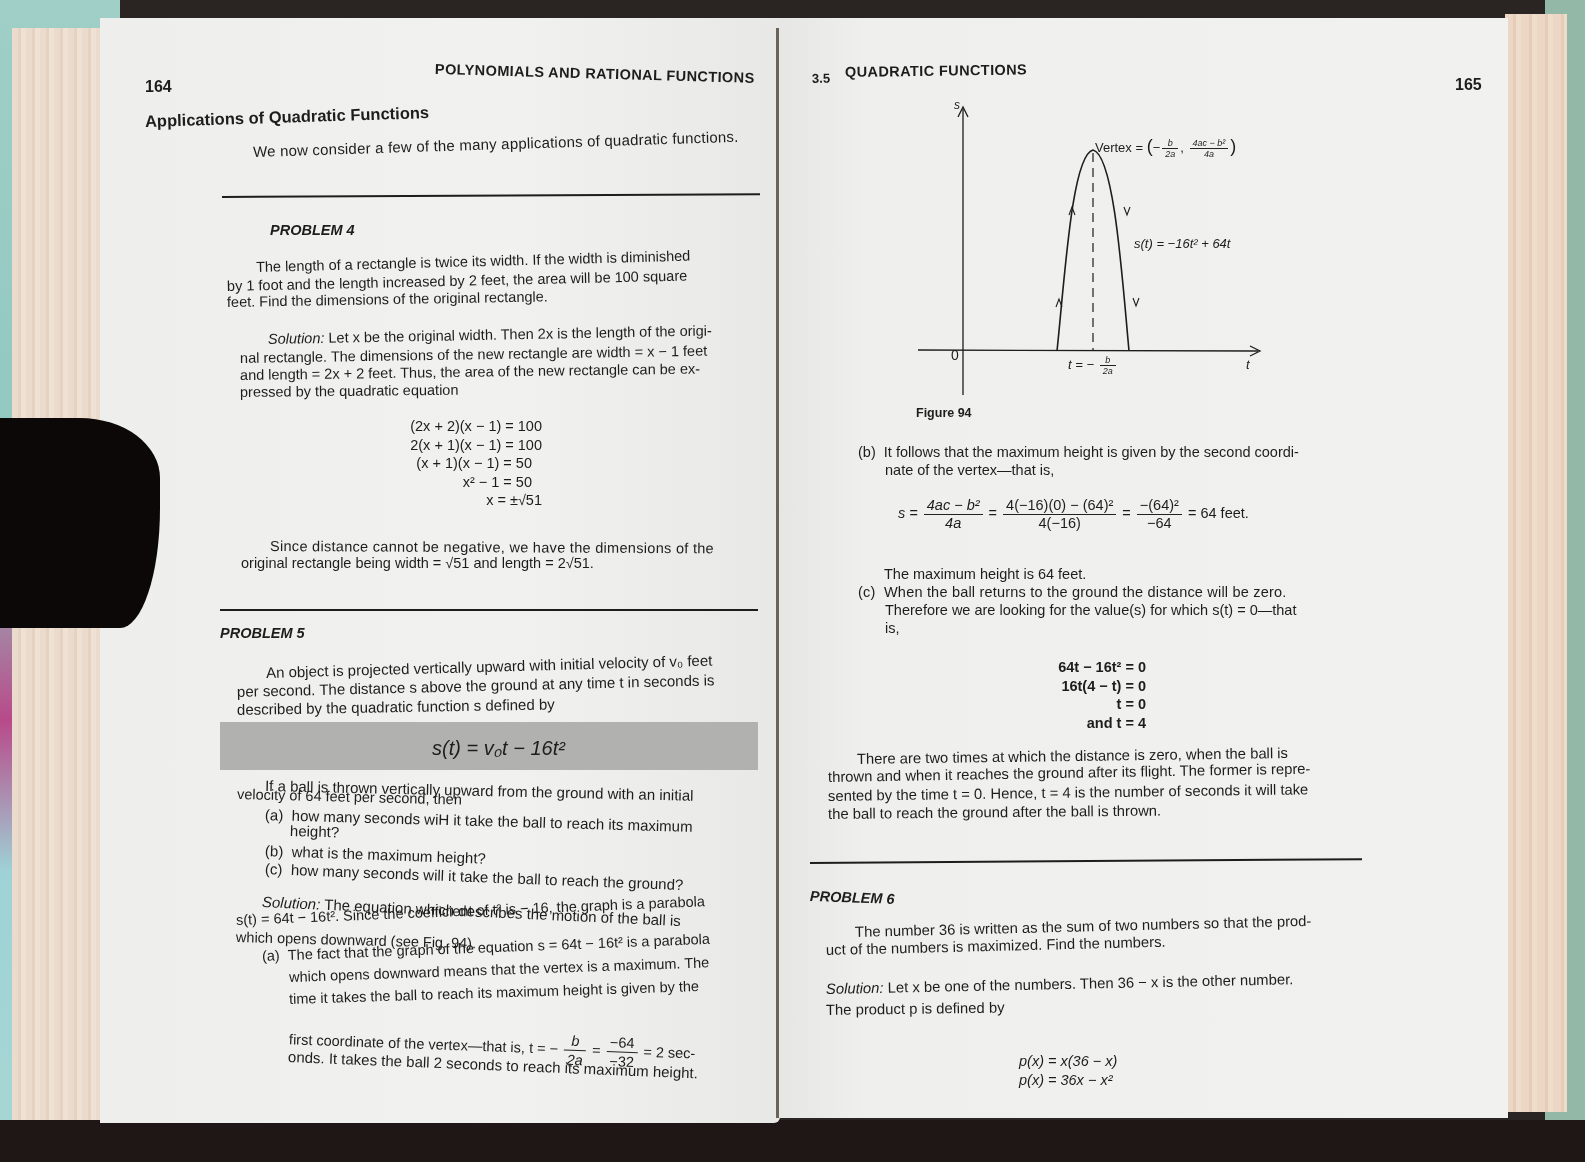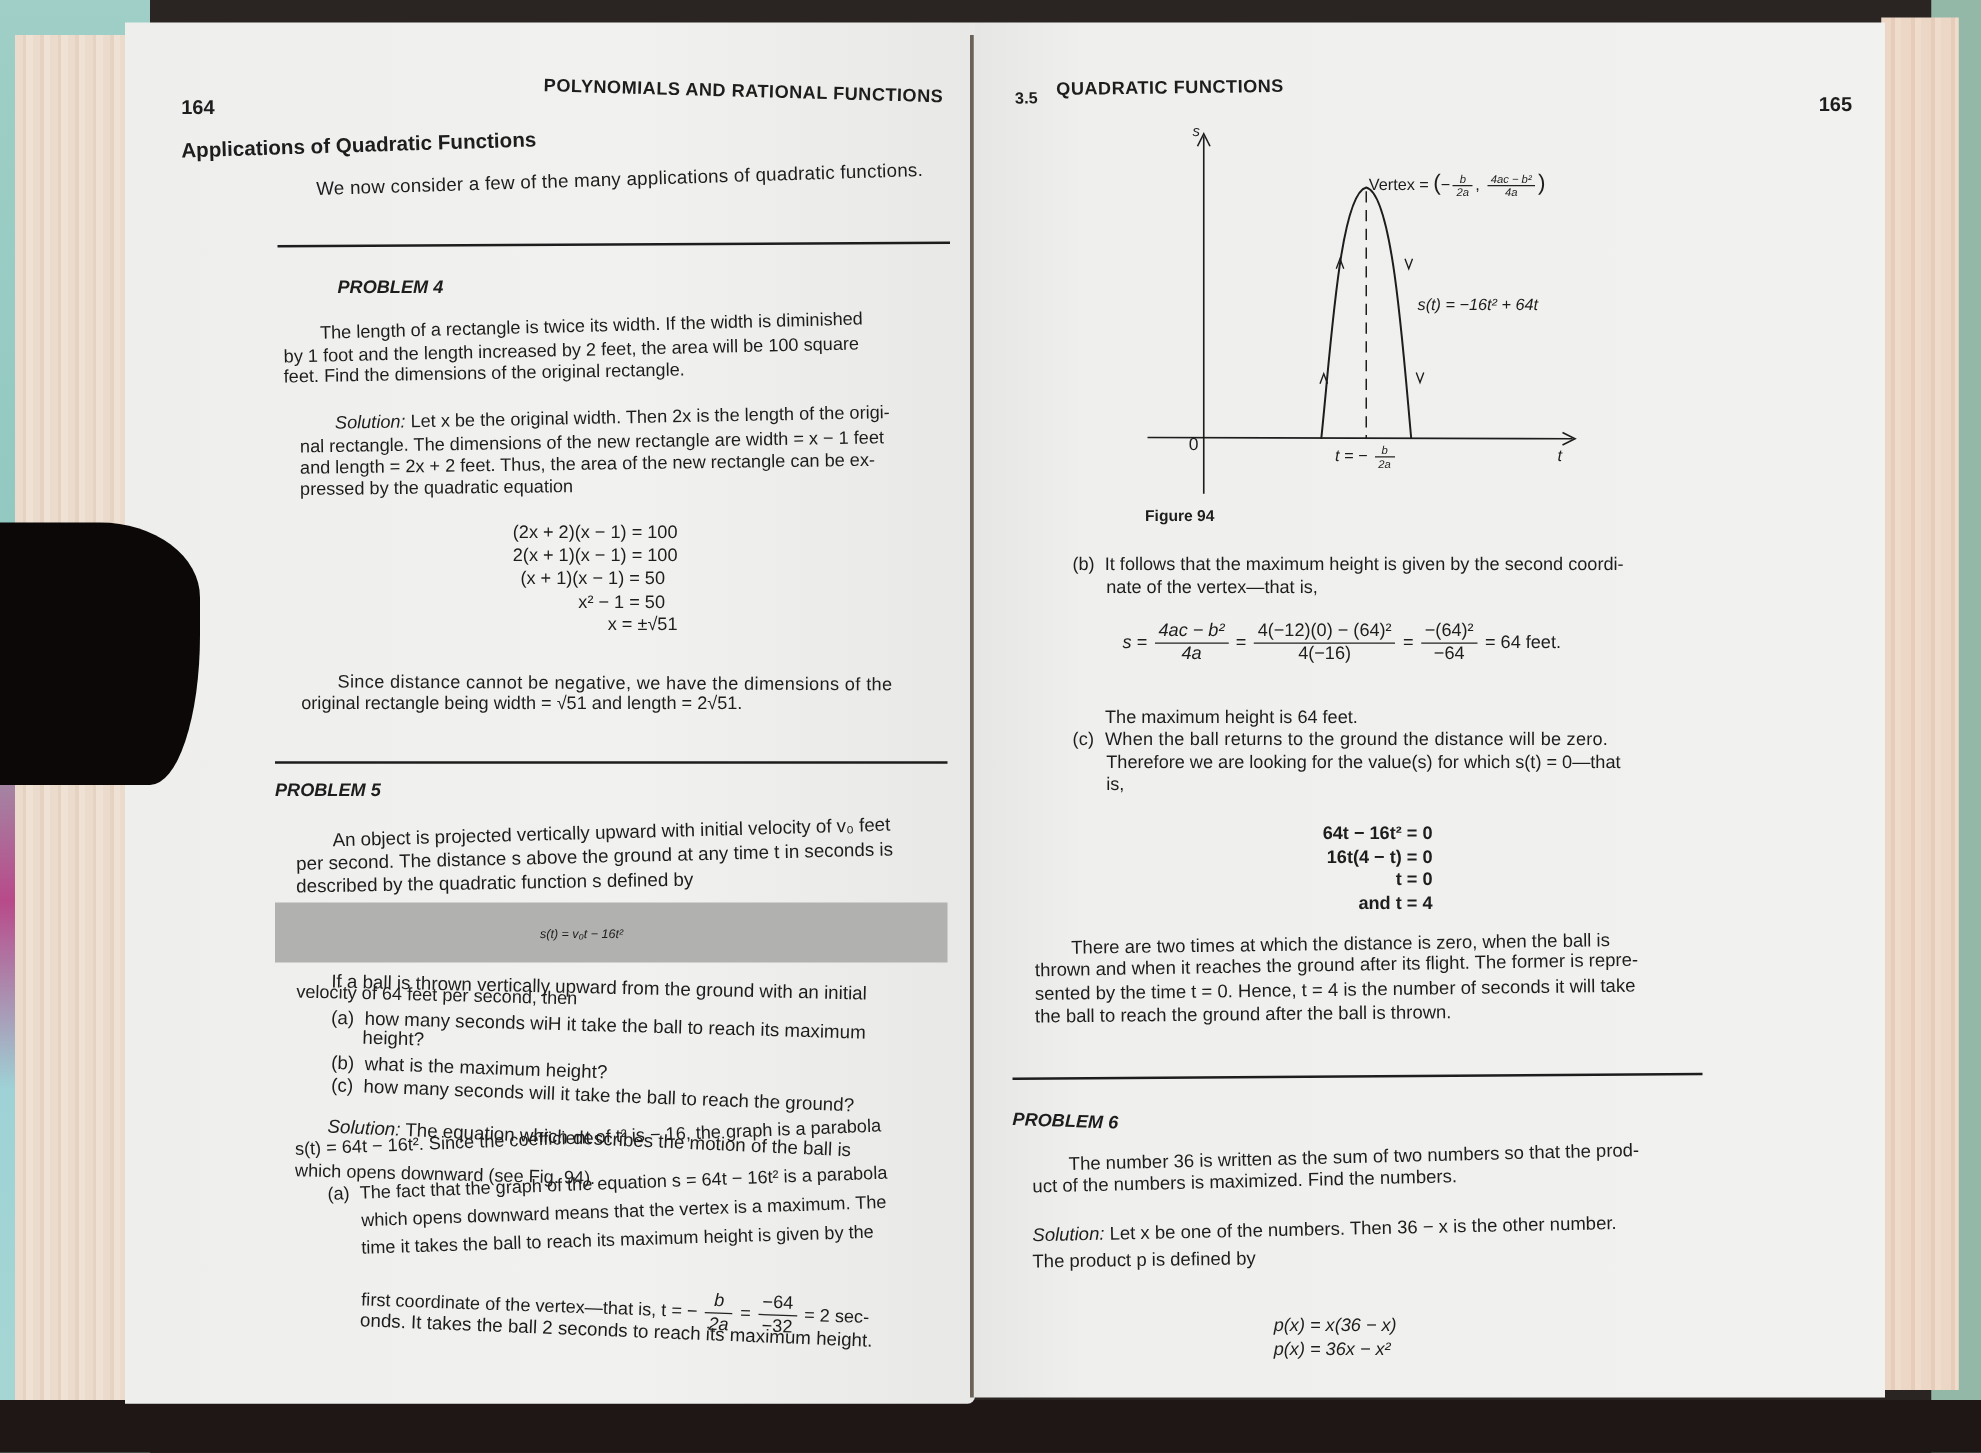--- a/index.html
+++ b/index.html
@@ -75,21 +75,21 @@
 
 <div class="t rot-l" style="left:270px;top:537px;transform:rotate(0.3deg);letter-spacing:0.3px;">Since distance cannot be negative, we have the dimensions of the</div>
 <div class="t rot-l" style="left:241px;top:554px;">original rectangle being width = √51 and length = 2√51.</div>
 <div class="hr" style="left:220px;top:609px;width:538px;"></div>
 
 <div class="t b i" style="left:220px;top:624px;">PROBLEM 5</div>
 <div class="t rot-l" style="left:266px;top:664px;transform:rotate(-1.6deg);font-size:15px;">An object is projected vertically upward with initial velocity of v₀ feet</div>
 <div class="t rot-l" style="left:237px;top:683px;transform:rotate(-1.4deg);font-size:15px;">per second. The distance s above the ground at any time t in seconds is</div>
 <div class="t rot-l" style="left:237px;top:701px;transform:rotate(-1deg);font-size:15px;">described by the quadratic function s defined by</div>
 <div class="shade"></div>
-<div class="t i" style="left:432px;top:739px;font-size:10px;">s(t) = v₀t − 16t²</div>
+<div class="t i" style="left:432px;top:739px;font-size:20px;">s(t) = v₀t − 16t²</div>
 
 <div class="t rot-l" style="left:265px;top:777px;transform:rotate(1.3deg);font-size:15px;">If a ball is thrown vertically upward from the ground with an initial</div>
 <div class="t rot-l" style="left:237px;top:785px;transform:rotate(1.4deg);font-size:14.5px;">velocity of 64 feet per second, then</div>
 <div class="t rot-l" style="left:265px;top:806px;transform:rotate(1.6deg);font-size:15px;"><span>(a)</span>&nbsp;&nbsp;<span>how many seconds wiH it take the ball to reach its maximum</span></div>
 <div class="t rot-l" style="left:290px;top:822px;transform:rotate(1.6deg);font-size:15px;">height?</div>
 <div class="t rot-l" style="left:265px;top:842px;transform:rotate(2deg);font-size:15px;"><span>(b)</span>&nbsp;&nbsp;<span>what is the maximum height?</span></div>
 <div class="t rot-l" style="left:265px;top:860px;transform:rotate(2.2deg);font-size:15px;"><span>(c)</span>&nbsp;&nbsp;<span>how many seconds will it take the ball to reach the ground?</span></div>
 
 <div class="t rot-l" style="left:262px;top:893px;transform:rotate(2.6deg);font-size:15px;"><span class="i">Solution:</span><span> The equation which describes the motion of the ball is</span></div>
 <div class="t rot-l" style="left:236px;top:911px;transform:rotate(-2.3deg);font-size:14.5px;">s(t) = 64t − 16t². Since the coefficient of t² is − 16, the graph is a parabola</div>
@@ -137,21 +137,21 @@
   <span class="i">t = −</span>
   <span class="frac" style="font-size:9px;line-height:10px"><span class="n i">b</span><span class="d i">2a</span></span>
 </div>
 <div class="t b" style="left:916px;top:404px;font-size:12.5px;">Figure 94</div>
 
 <div class="t" style="left:858px;top:443px;"><span>(b)</span>&nbsp;&nbsp;<span>It follows that the maximum height is given by the second coordi-</span></div>
 <div class="t" style="left:885px;top:461px;">nate of the vertex—that is,</div>
 <div class="t" style="left:898px;top:497px;font-size:14.5px;line-height:17px;">
   <span class="i">s =</span>
   <span class="frac"><span class="n i">4ac − b²</span><span class="d i">4a</span></span> =
-  <span class="frac"><span class="n">4(−12)(0) − (64)²</span><span class="d">4(−16)</span></span> =
+  <span class="frac"><span class="n">4(−16)(0) − (64)²</span><span class="d">4(−16)</span></span> =
   <span class="frac"><span class="n">−(64)²</span><span class="d">−64</span></span>
   <span>= 64 feet.</span>
 </div>
 
 <div class="t" style="left:884px;top:565px;">The maximum height is 64 feet.</div>
 <div class="t" style="left:858px;top:583px;letter-spacing:0.2px;"><span>(c)</span>&nbsp;&nbsp;<span>When the ball returns to the ground the distance will be zero.</span></div>
 <div class="t" style="left:885px;top:601px;">Therefore we are looking for the value(s) for which s(t) = 0—that</div>
 <div class="t" style="left:885px;top:619px;">is,</div>
 
 <div class="eq" style="left:1010px;top:658px;width:136px;font-weight:bold;">

